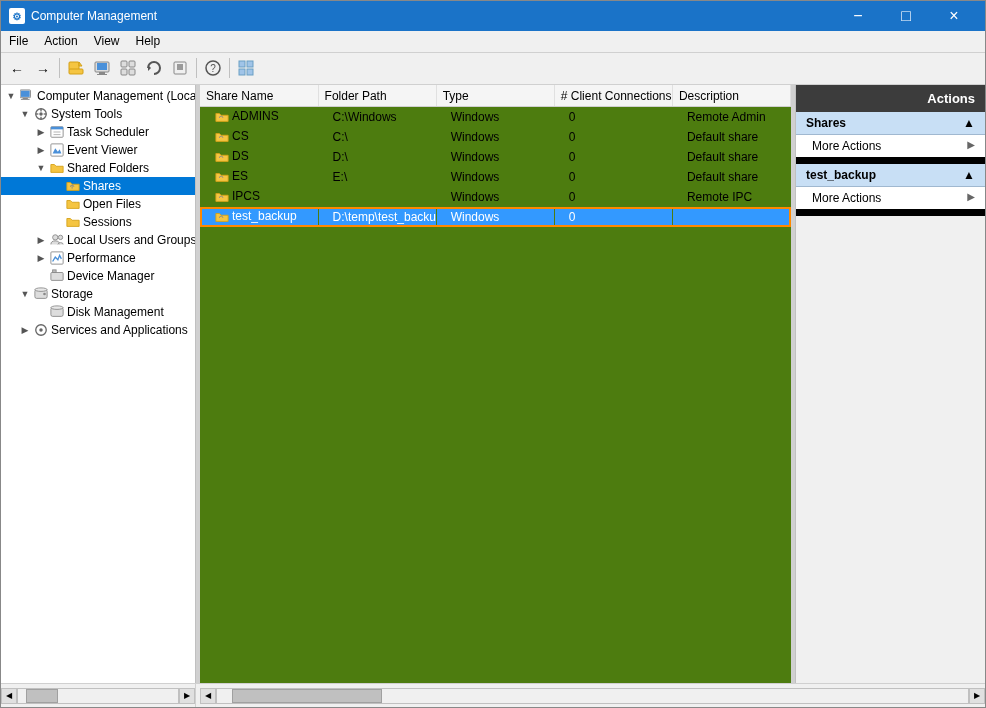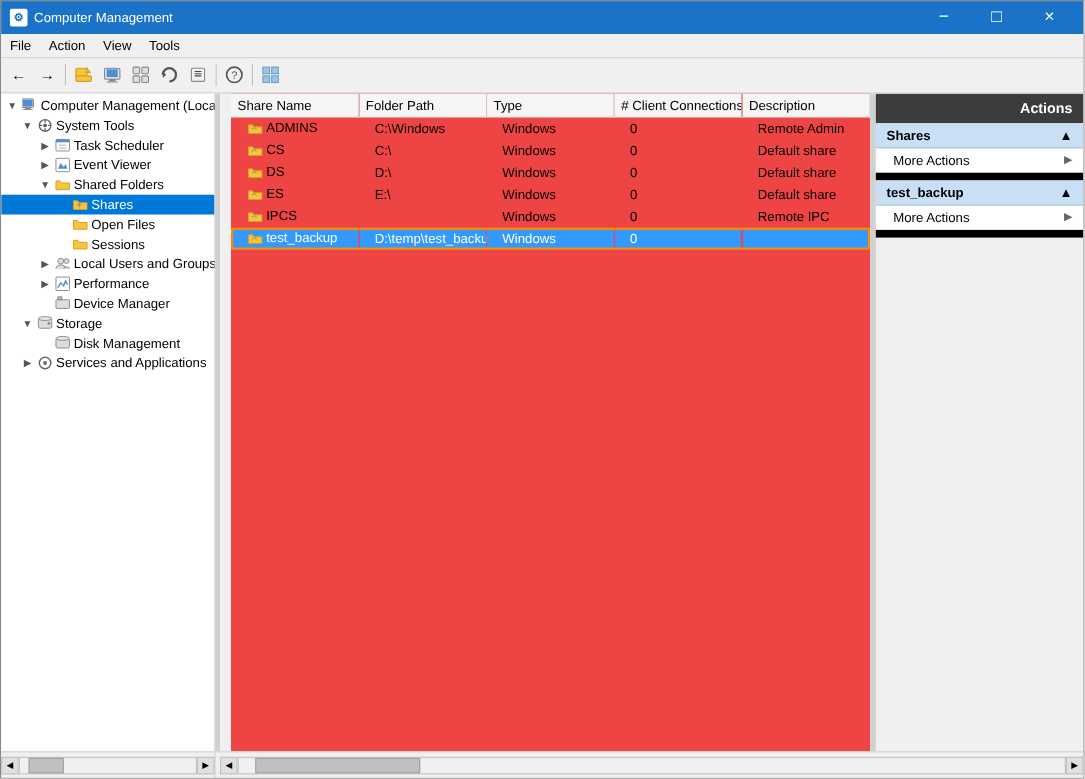--- a/index.html
+++ b/index.html
@@ -101,23 +101,22 @@
       margin-right: 2px;
     }
     .tree-label { font-size: 12px; }
 
     
     .icon-computer { color: #1a73c8; font-size: 13px; }
 
     
     .list-pane {
       flex: 1;
-      background: #ef4444;
+      background: #4d7c0f;
       overflow: auto;
-      margin-left: 10px;
     }
     .list-table {
       width: 100%;
       border-collapse: collapse;
       table-layout: fixed;
     }
     .list-table thead th {
       background: #f5f5f5;
       border-bottom: 1px solid #d0d0d0;
       border-right: 1px solid #e0e0e0;
@@ -226,21 +225,21 @@
       <div class="title-bar-btn">−</div>
       <div class="title-bar-btn">□</div>
       <div class="title-bar-btn close">×</div>
     </div>
   </div>
 
   <div class="menu-bar">
     <div class="menu-item">File</div>
     <div class="menu-item">Action</div>
     <div class="menu-item">View</div>
-    <div class="menu-item">Tools</div>
+    <div class="menu-item">Help</div>
   </div>
 
   <div class="toolbar">
     <div class="toolbar-btn">←</div>
     <div class="toolbar-btn">→</div>
     <div class="toolbar-separator"></div>
     <div class="toolbar-btn">
       <svg width="16" height="16" viewBox="0 0 16 16">
           <rect x="1" y="2" width="10" height="8" rx="1" fill="#f5c542" stroke="#d4a017" stroke-width="1"></rect>
           <rect x="1" y="9" width="14" height="5" rx="1" fill="#f5c542" stroke="#d4a017" stroke-width="1"></rect>

